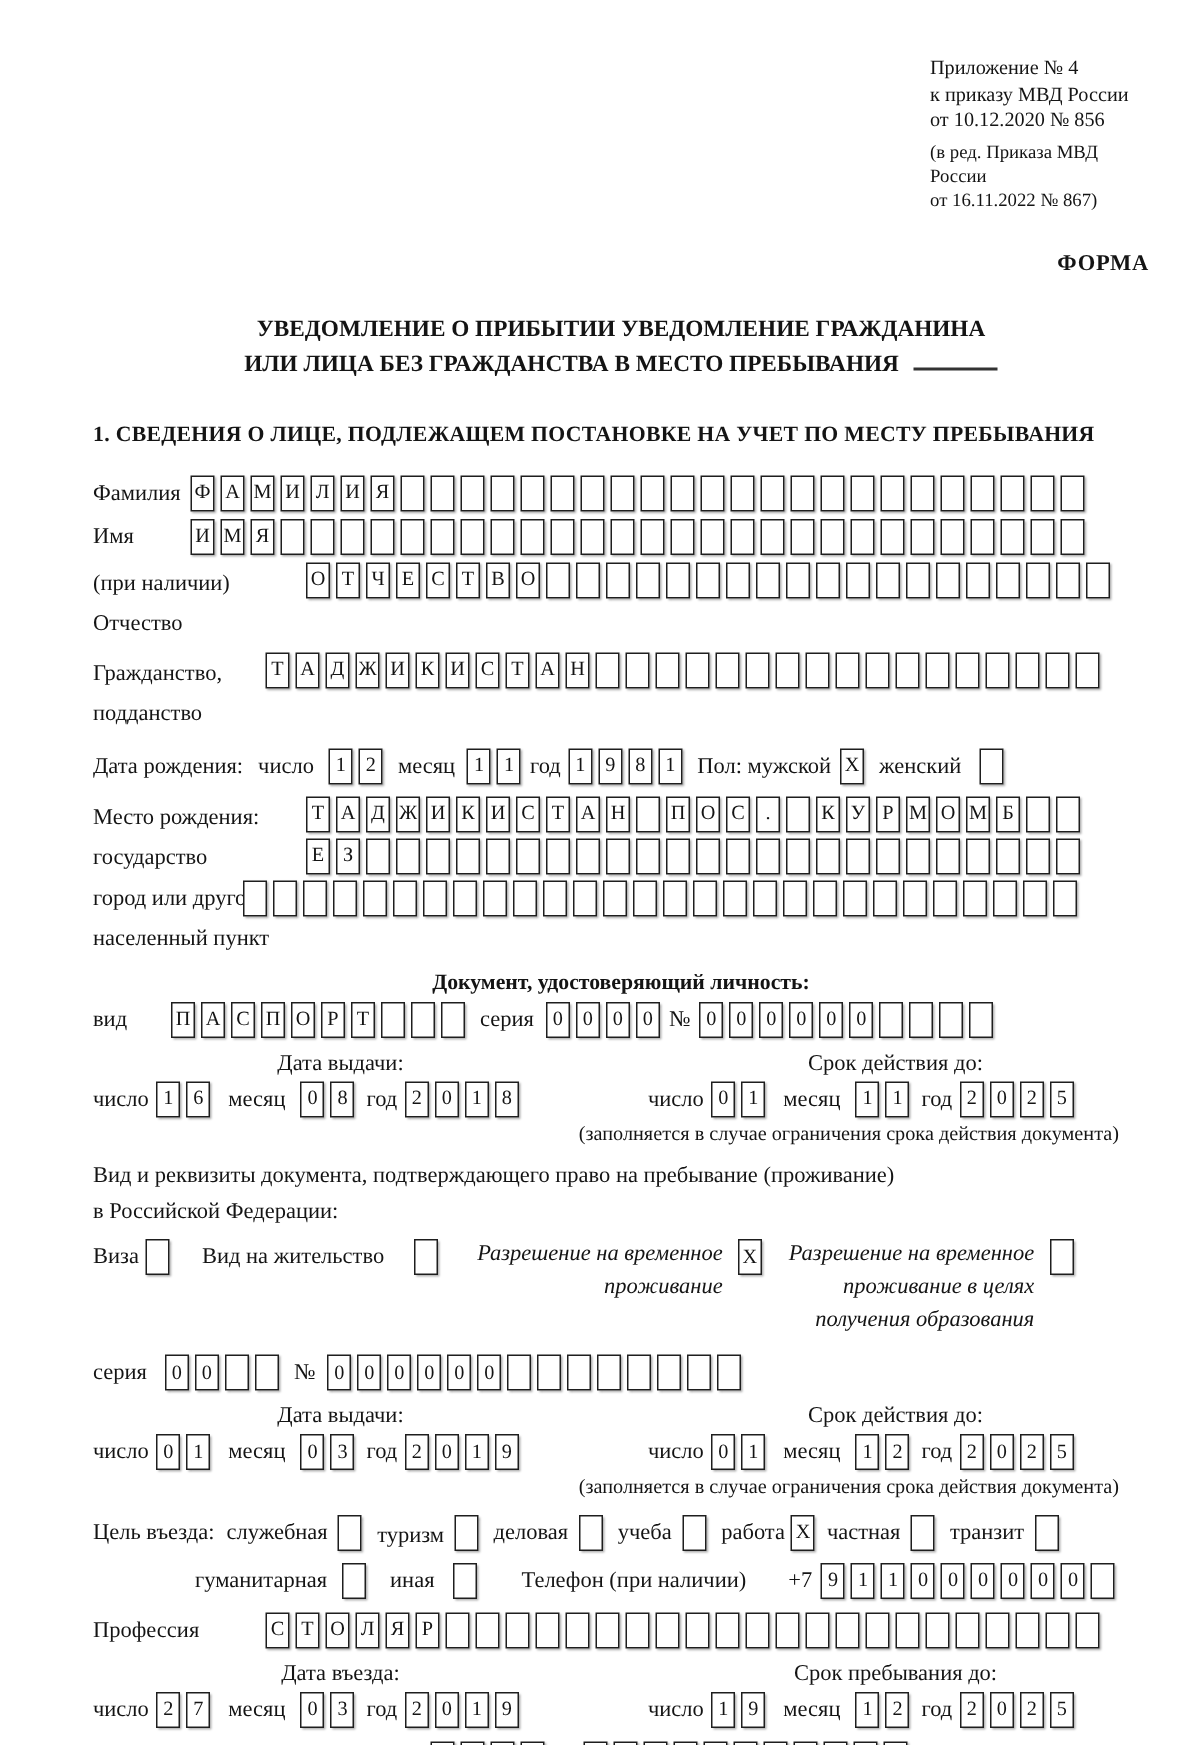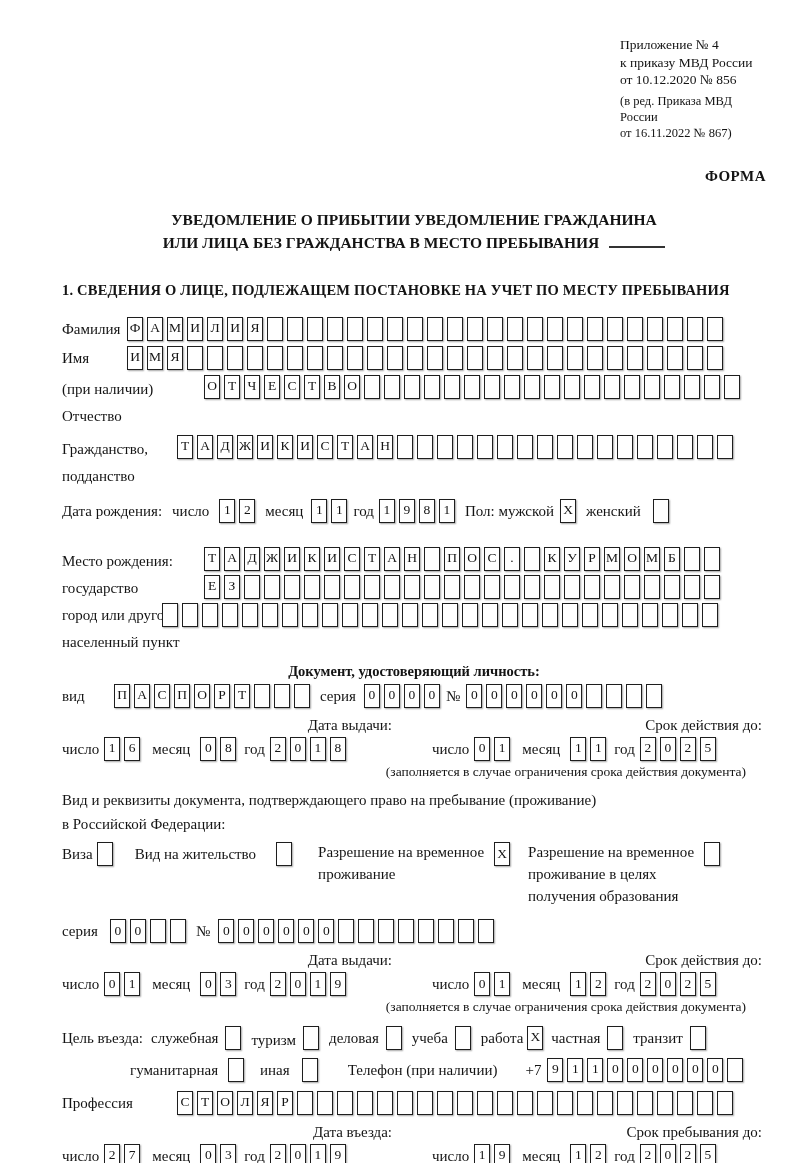--- a/index.html
+++ b/index.html
@@ -42,31 +42,31 @@
   .cellcol > .cells { margin-bottom:4px; }
 
   .inline-gap { margin-left:10px; padding-top:3px; }
   .tight-gap  { margin-left:6px;  padding-top:3px; }
 
   
   .dates-row { display:flex; margin-top:8px; }
   .date-col { }
   .date-col.left { flex:0 0 370px; }
   .date-col.right { flex:1; }
-  .date-caption { text-align:right; width:330px; }
+  .date-caption { text-align:center; width:330px; }
   .date-fields { display:flex; align-items:flex-start; margin-top:2px; }
   .date-fields .fld { padding-top:3px; }
   .note { text-align:right; font-size:13.5px; margin-top:3px; margin-right:20px; }
 
   
   .opt-row { display:flex; align-items:flex-start; margin-top:8px; }
   .opt { display:flex; align-items:flex-start; }
   .opt .opt-lbl { padding-top:3px; }
   .opt .cells { margin-left:7px; }
-  .opt-center { text-align:left; line-height:1.45; }
+  .opt-center { text-align:right; line-height:1.45;font-style:italic; }
   b.dochead { display:block; text-align:center; font-size:14.5px; margin-top:6px; }
 </style>
 </head>
 <body>
 
 <div class="page">
 
   <div class="hdr-block">
     <div>Приложение № 4</div>
     <div>к приказу МВД России</div>
@@ -253,21 +253,21 @@
     <span class="inline-gap">Пол: мужской</span>
     <span class="cells" style="margin-left:6px;">
         <span class="cell">X</span>
       </span>
     <span class="inline-gap">женский</span>
     <span class="cells" style="margin-left:12px;">
         <span class="cell"></span>
       </span>
   </div>
 
-  <div class="row" style="margin-top:24px;">
+  <div class="row" style="margin-top:8px;">
     <span class="lbl w142 stack">
       <span style="display:block">Место рождения:</span>
       <span style="display:block">государство</span>
       <span style="display:block">город или другой</span>
       <span style="display:block">населенный пункт</span>
     </span>
     <span class="cellcol">
       <span class="cells" style="display:flex">
           <span class="cell">Т</span>
           <span class="cell">А</span>

